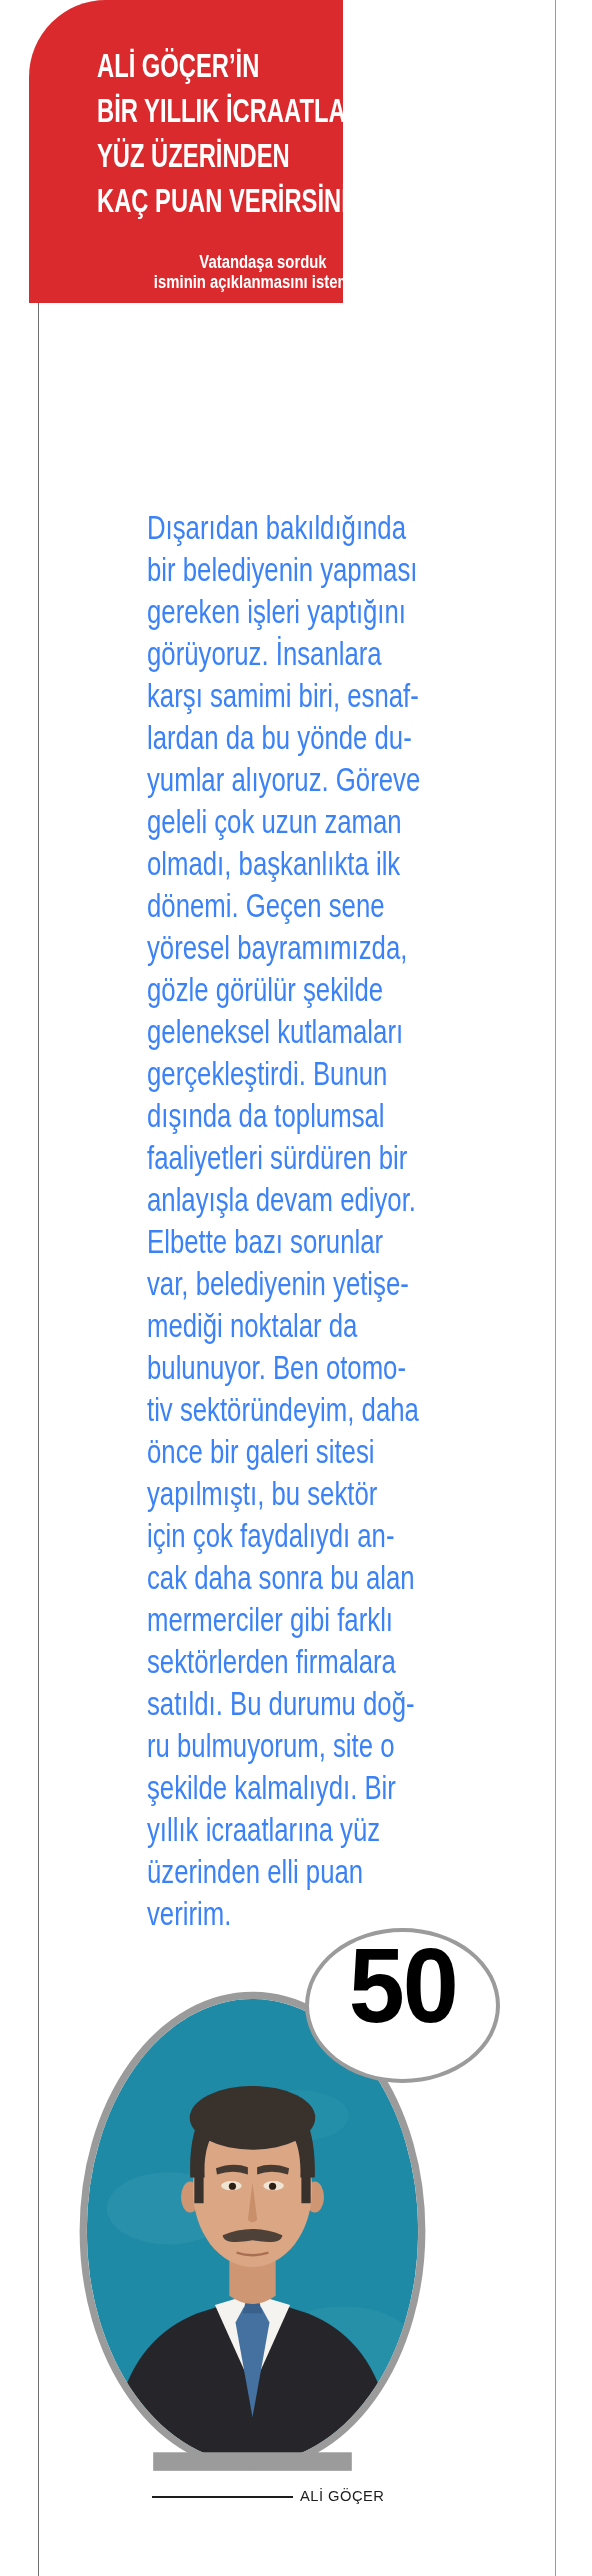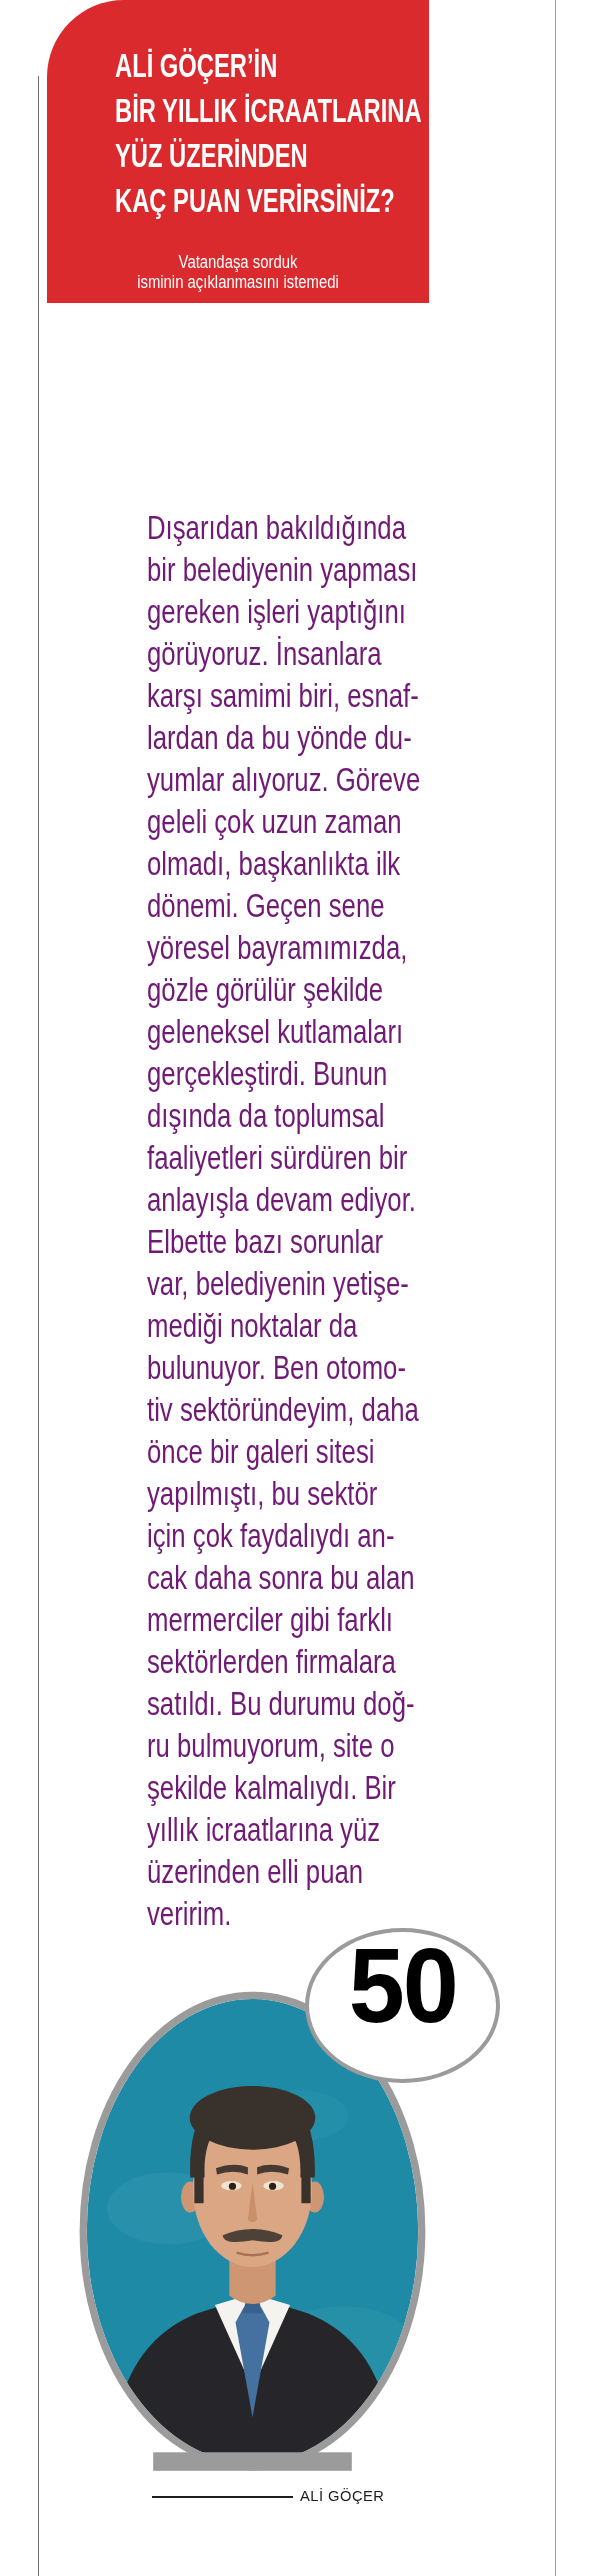--- a/index.html
+++ b/index.html
@@ -4,31 +4,31 @@
 <style>
   html,body{margin:0;padding:0;background:#ffffff;}
   body{font-family:"Liberation Sans", sans-serif; width:592px; height:2670px; position:relative; overflow:hidden;}
   .page{position:absolute; left:0; top:0; width:592px; height:2670px; background:#ffffff;}
 
   .border-line{position:absolute; background:#8a8a8a;}
   #border-left{left:38px; top:76px; width:1px; height:2594px; background:#6f6f6f;}
   #border-right{left:555px; top:0; width:1px; height:2670px; background:#9b9b9b;}
 
   
-  .red-box{position:absolute; left:47px; top:0; width:382px; height:303px;
+  .red-box{position:absolute; left:29px; top:0; width:314px; height:303px;
            background:var(--red,#da2a2e); border-top-left-radius:77px;}
   .headline{position:absolute; left:68px; top:43px; color:#ffffff; font-weight:bold;
             font-size:33px; line-height:45px; white-space:nowrap;}
   .headline div{transform:scaleX(0.72); transform-origin:left center;}
   .subtitle{position:absolute; left:0; top:253px; width:382px; text-align:center;
-            color:#ffffff; font-weight:normal; font-size:17.5px; line-height:19.6px;}
+            color:#ffffff; font-weight:bold; font-size:17.5px; line-height:19.6px;padding-left:43px;}
   .subtitle div{transform:scaleX(0.85); transform-origin:center;}
 
   
-  .body-text{position:absolute; left:147px; top:507px; color:#701a75;
+  .body-text{position:absolute; left:147px; top:507px; color:#3b82f6;
              font-size:33px; line-height:42px; white-space:nowrap;}
   .body-text div{transform:scaleX(0.78); transform-origin:left center;}
 
   
   .score-badge{position:absolute; left:305px; top:1928px; width:195px; height:155px;
                background:#ffffff; border:4.6px solid var(--ring,#9b9b9b); border-radius:50%;
                box-sizing:border-box; z-index:5; display:flex; align-items:flex-start; justify-content:center;}
   .score-badge span{font-size:106px; font-weight:bold; color:#000000; line-height:1;
                     transform:scaleX(0.95); letter-spacing:-2.1px;}
 

